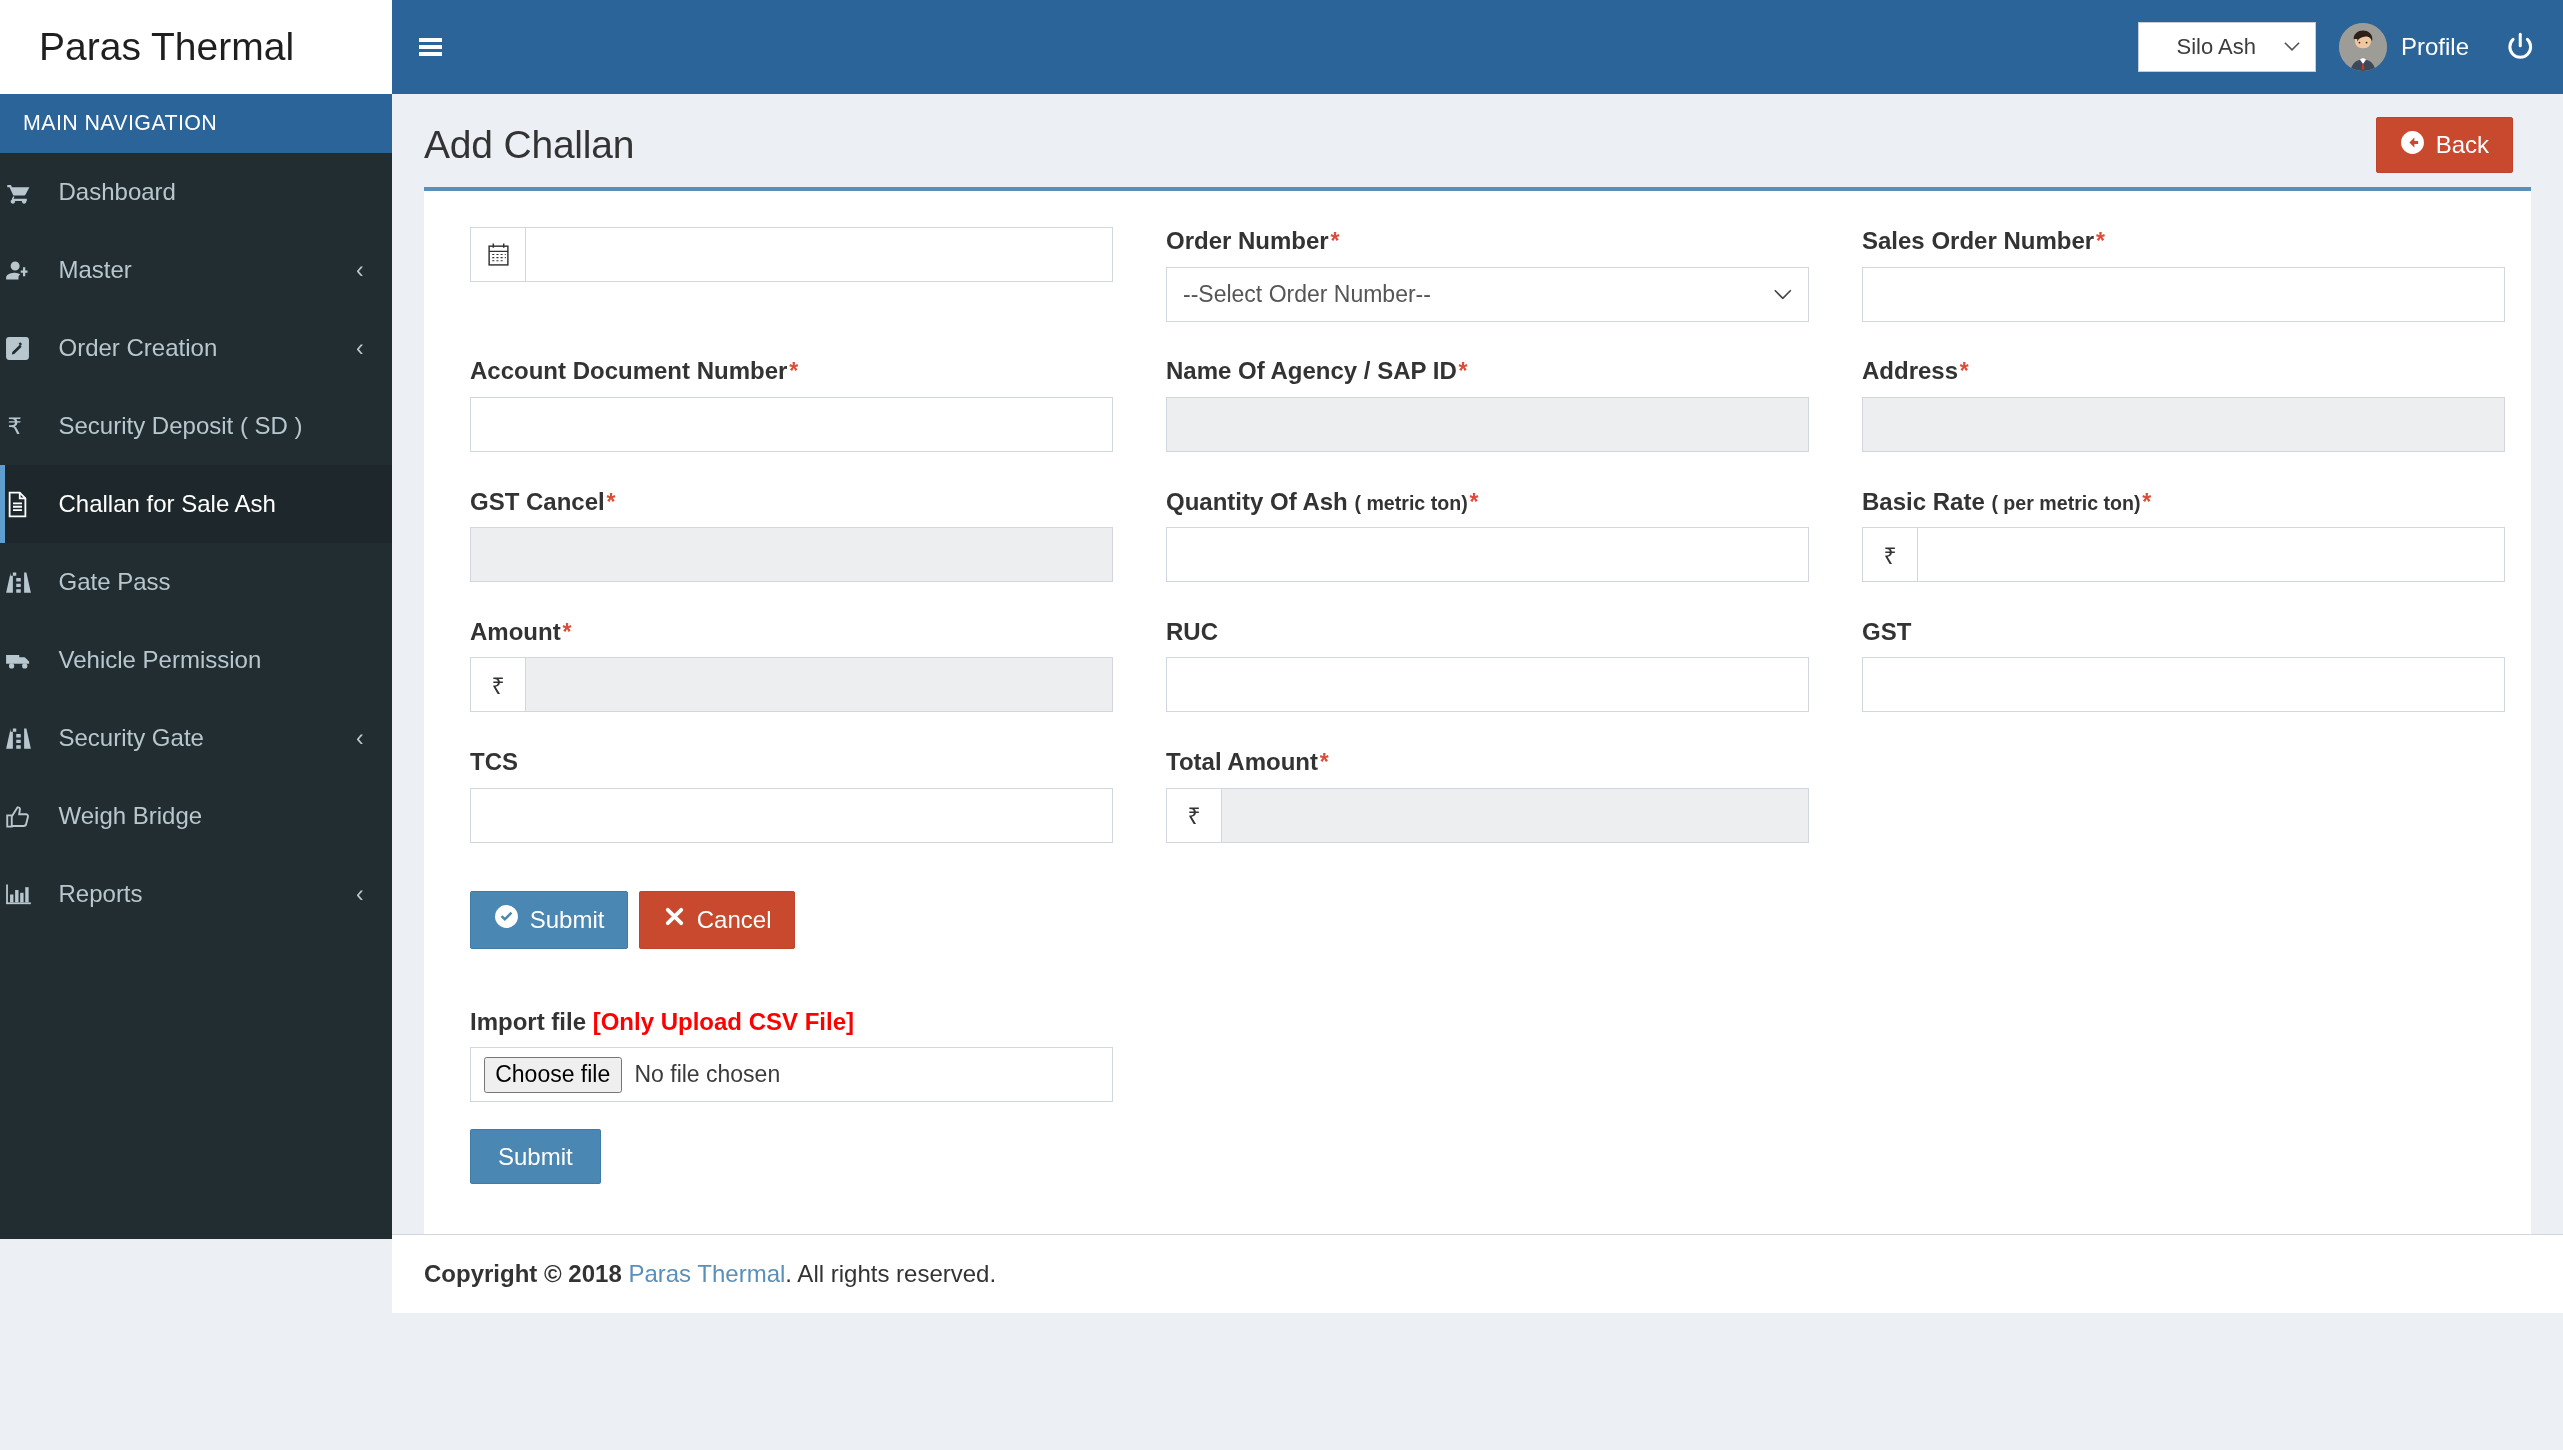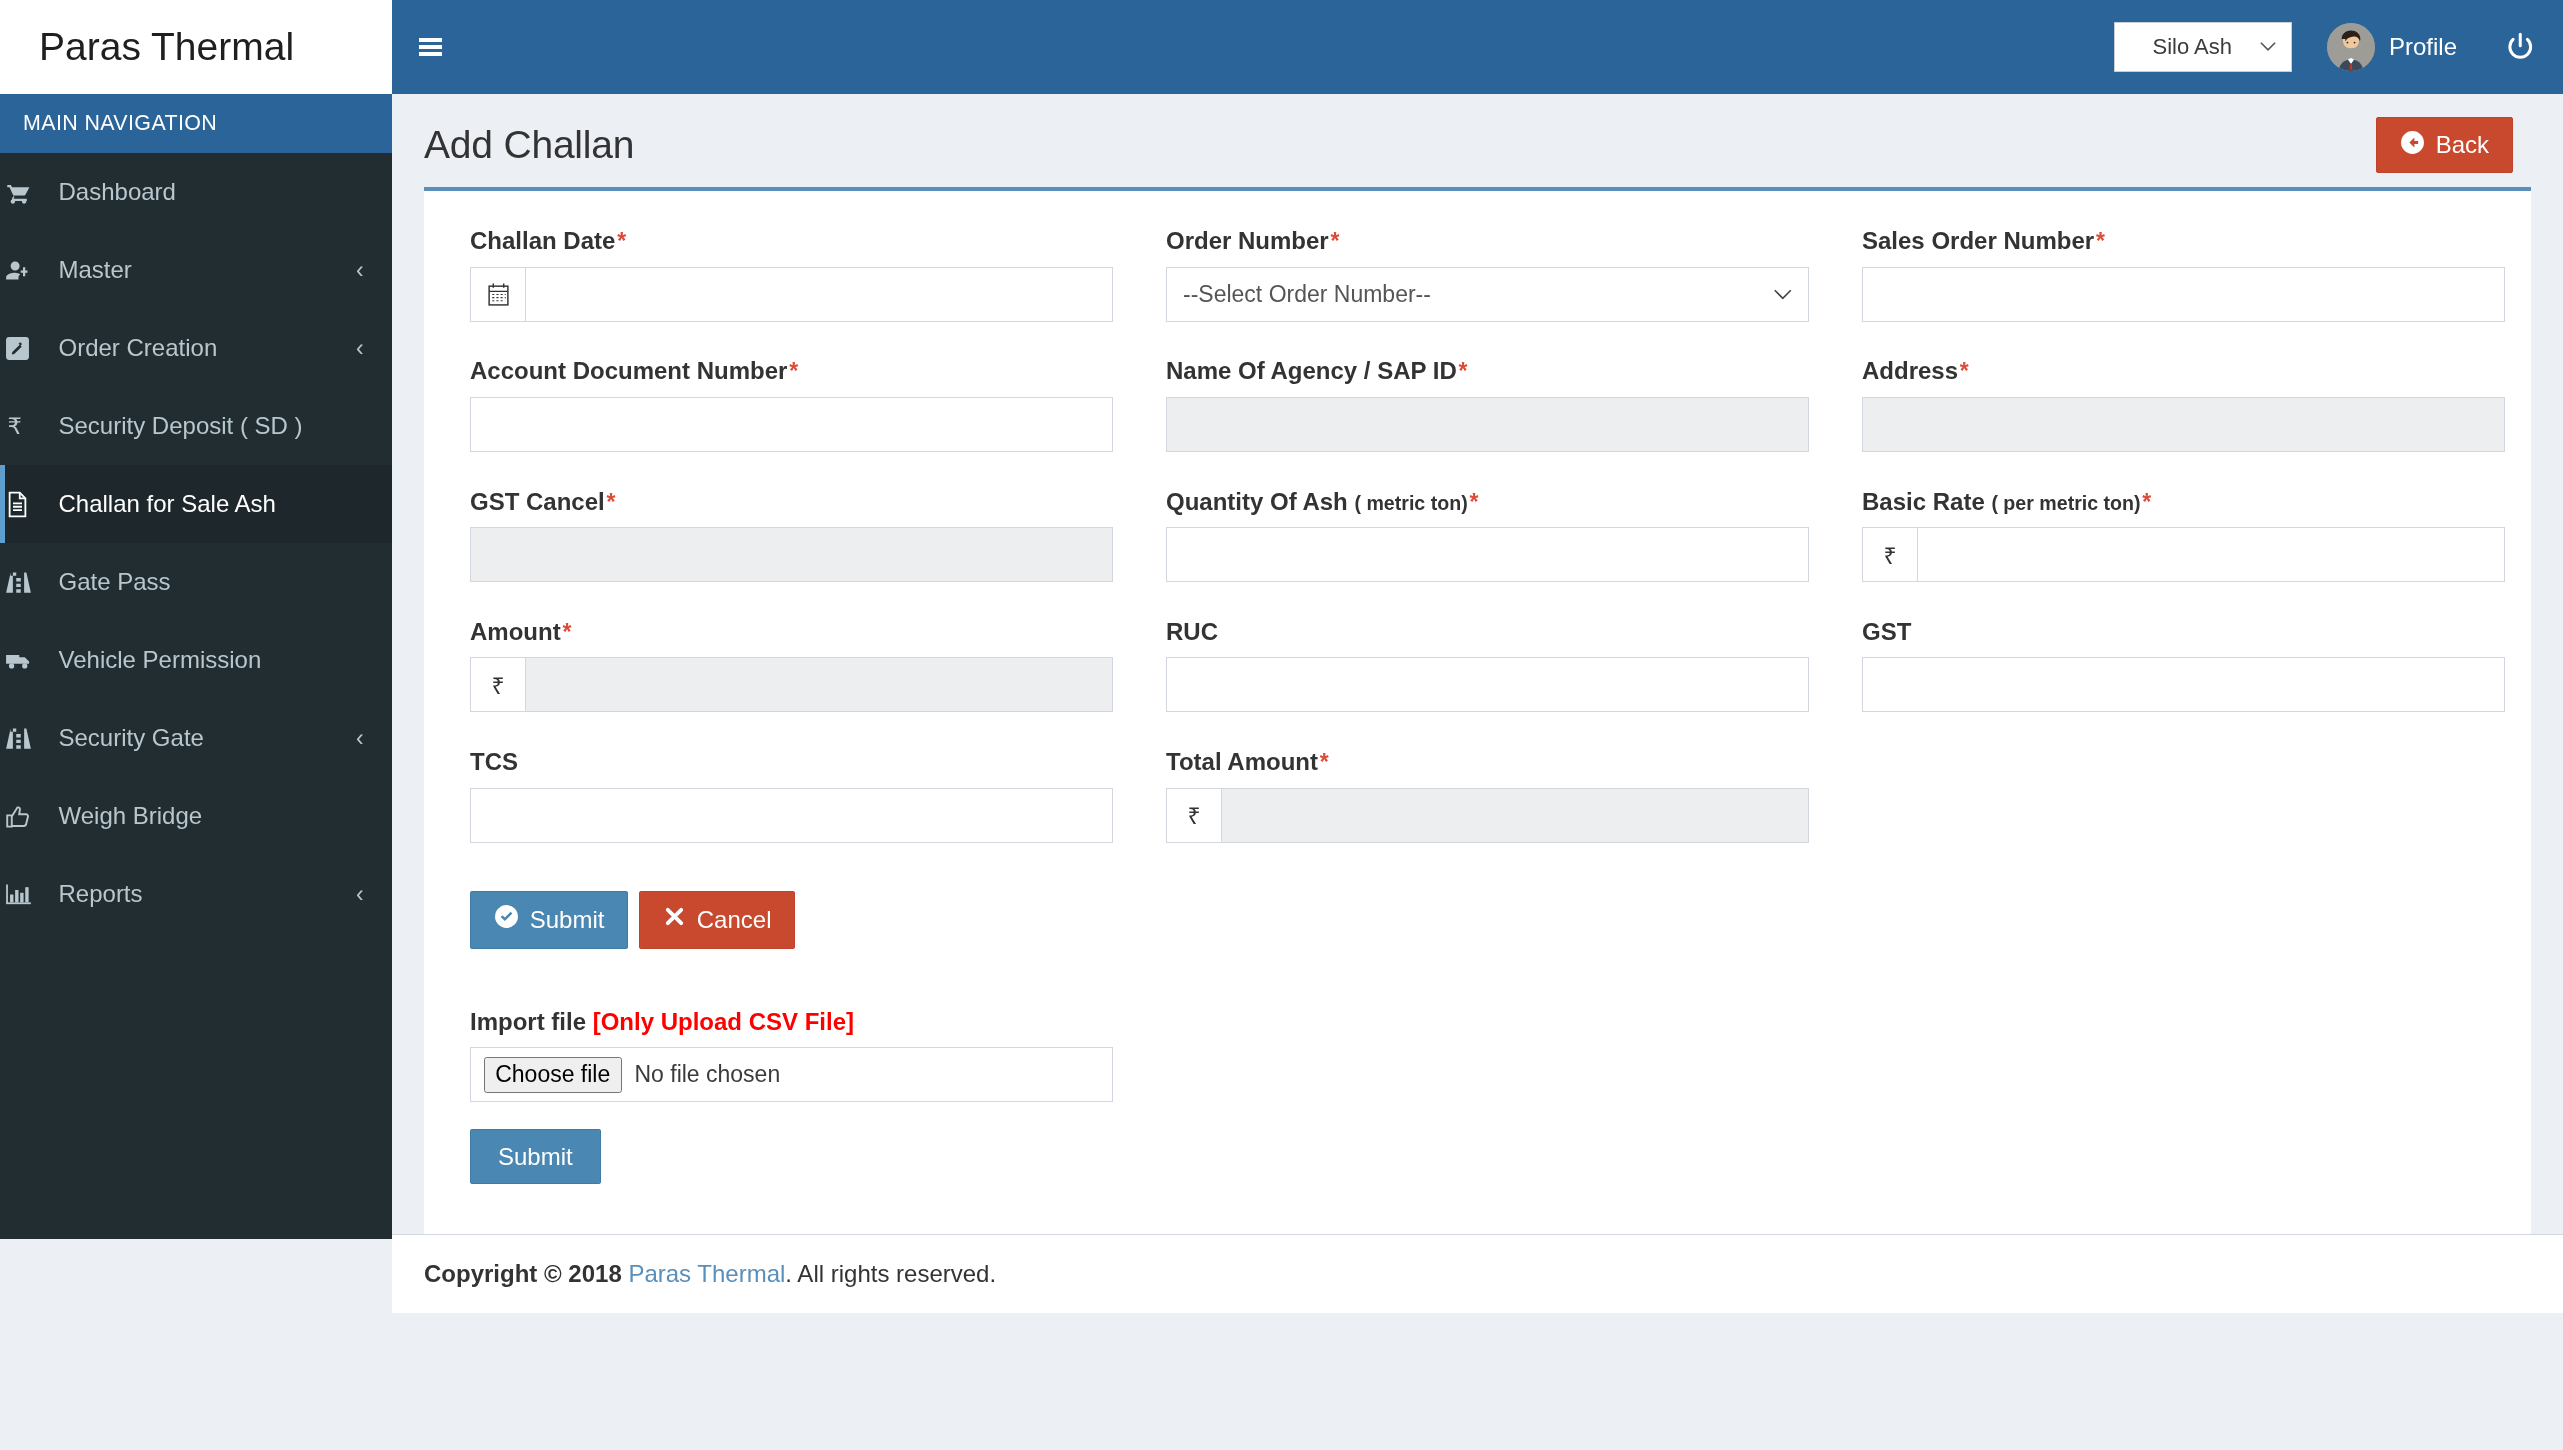--- a/index.html
+++ b/index.html
@@ -105,21 +105,21 @@
     display: block;
     width: 23px;
     height: 3.6px;
     background: #ffffff;
     margin: 3.6px 0;
   }
   #topbar-right {
     margin-left: auto;
     display: flex;
     align-items: center;
-    gap: 12px;
+    gap: 0px;
   }
   #site-select {
     width: 178px;
     height: 50px;
     background: #ffffff;
     border: 0.9px solid #c9ccd1;
     display: flex;
     align-items: center;
     justify-content: center;
     position: relative;
@@ -520,23 +520,20 @@
             </svg>
         </span>
         <span>Back</span>
       </button>
     </div>
 
     <div id="form-box">
 
       <div class="form-row">
         <div class="form-col field-group">
-          <div class="field-label">
-            <span>Challan Date</span><span class="req">*</span>
-          </div>
           <div class="input-group">
             <span class="addon">
               <svg width="23" height="25" viewBox="0 0 22 24" fill="none" stroke="#333" stroke-width="1.4">
                 <rect x="2" y="4" width="18" height="18"></rect>
                 <path d="M6 1.5v4M16 1.5v4M2 9h18"></path>
                 <path d="M5 12h2M9 12h2M13 12h2M17 12h1M5 15h2M9 15h2M13 15h2M17 15h1M5 18h2M9 18h2M13 18h2" stroke-width="1.1"></path>
               </svg>
             </span>
             <input class="ctl" type="text" value="" style="">
           </div>

